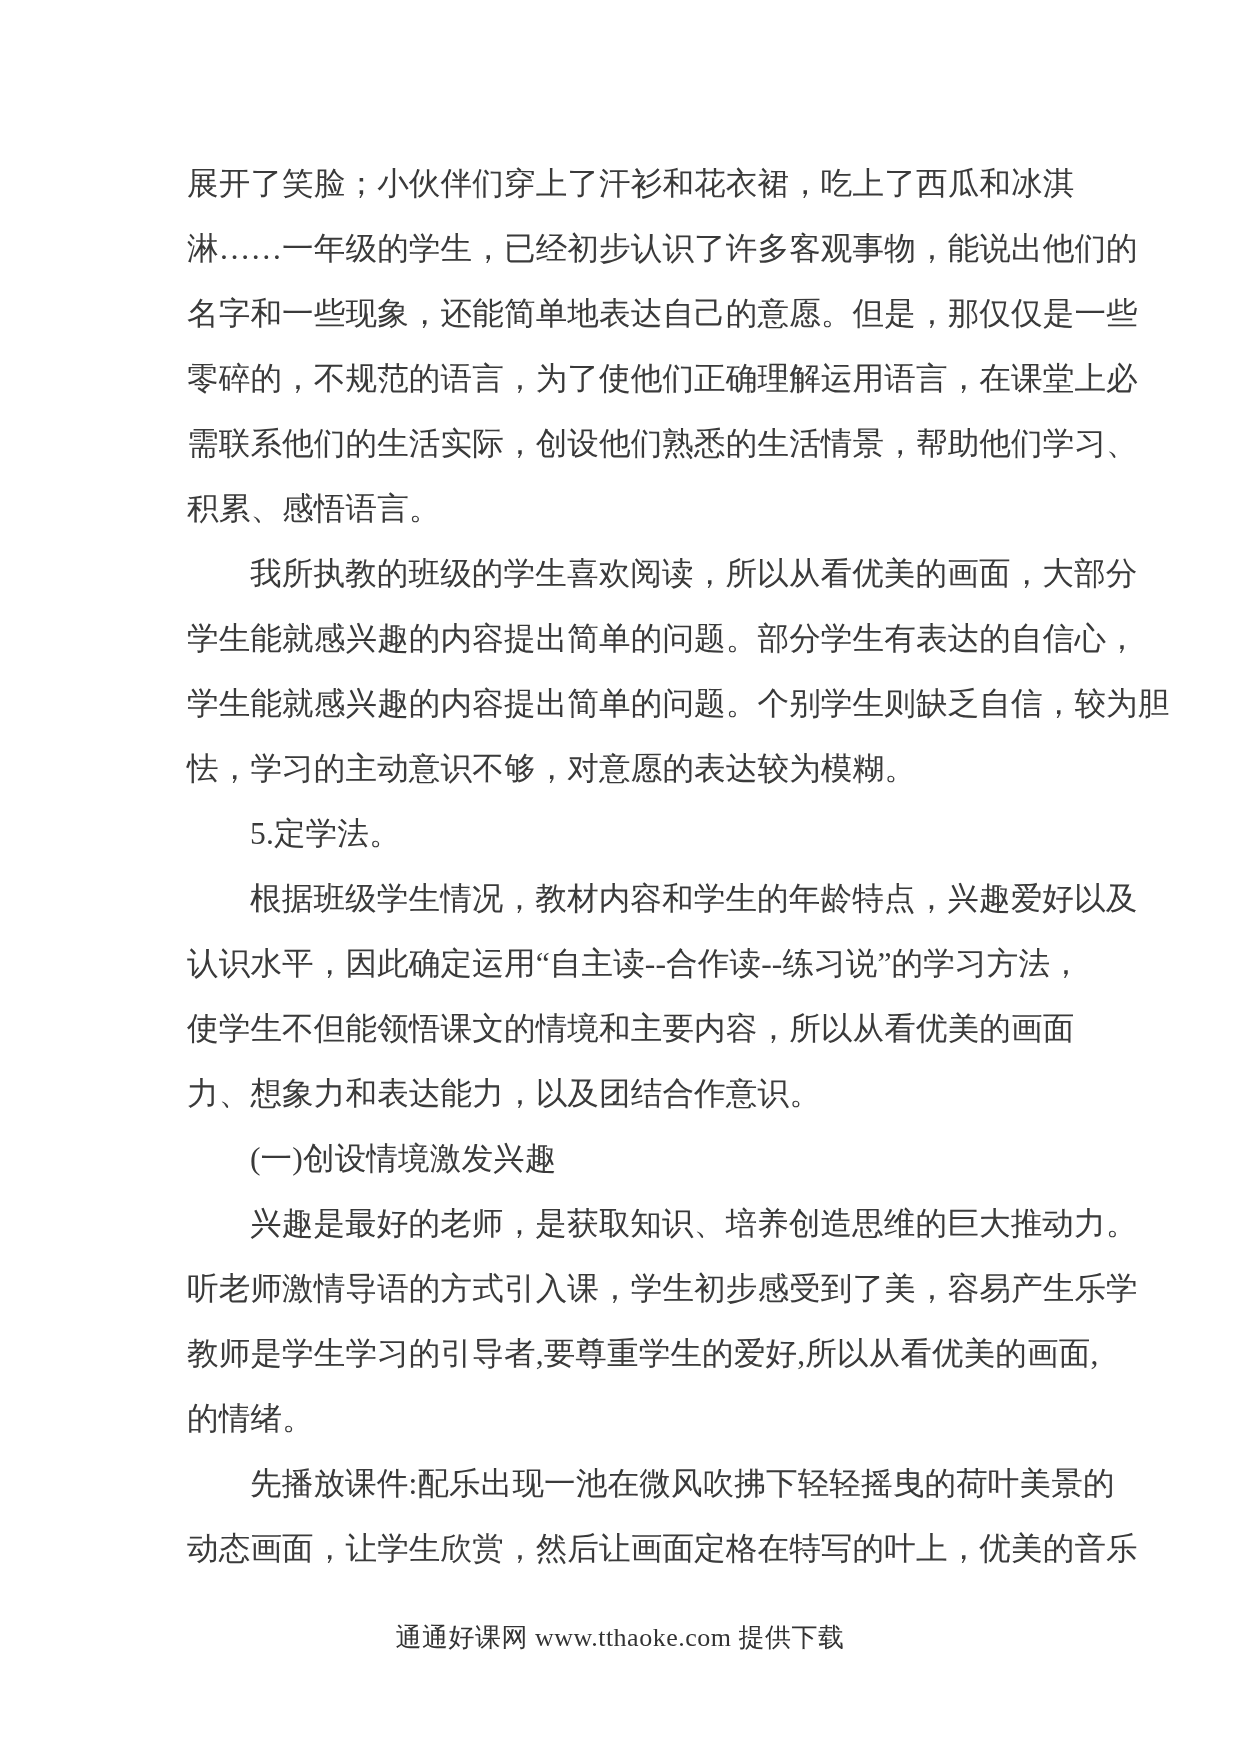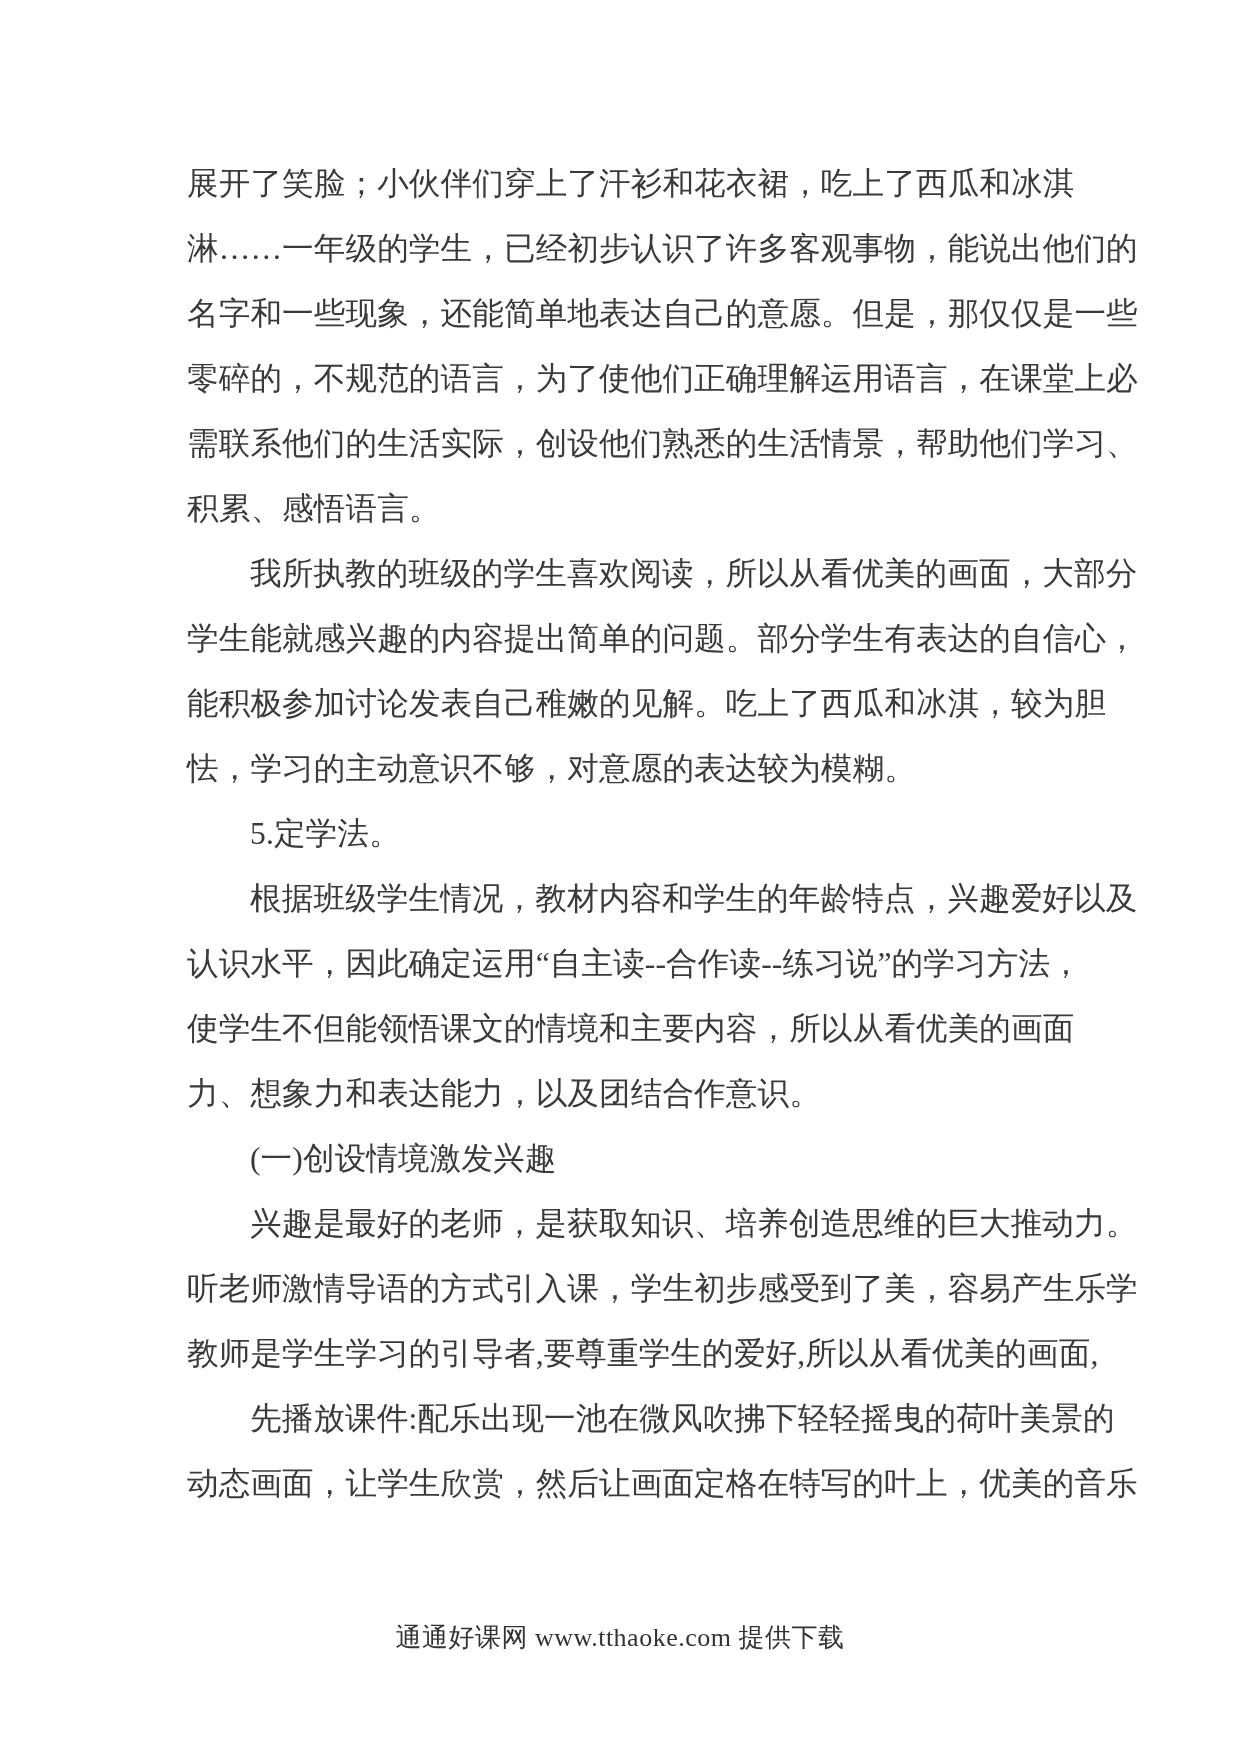--- a/index.html
+++ b/index.html
@@ -59,30 +59,31 @@
 <div class="page">
   <div class="content">
       <div class="line">展开了笑脸；小伙伴们穿上了汗衫和花衣裙，吃上了西瓜和冰淇</div>
       <div class="line">淋……一年级的学生，已经初步认识了许多客观事物，能说出他们的</div>
       <div class="line">名字和一些现象，还能简单地表达自己的意愿。但是，那仅仅是一些</div>
       <div class="line">零碎的，不规范的语言，为了使他们正确理解运用语言，在课堂上必</div>
       <div class="line">需联系他们的生活实际，创设他们熟悉的生活情景，帮助他们学习、</div>
       <div class="line">积累、感悟语言。</div>
       <div class="line indent">我所执教的班级的学生喜欢阅读，所以从看优美的画面，大部分</div>
       <div class="line">学生能就感兴趣的内容提出简单的问题。部分学生有表达的自信心，</div>
-      <div class="line">能积极参加讨论发表自己稚嫩的见解。吃上了西瓜和冰淇，较为胆</div>
+      <div class="line">学生能就感兴趣的内容提出简单的问题。个别学生则缺乏自信，较为胆</div>
       <div class="line">怯，学习的主动意识不够，对意愿的表达较为模糊。</div>
       <div class="line indent">5.定学法。</div>
       <div class="line indent">根据班级学生情况，教材内容和学生的年龄特点，兴趣爱好以及</div>
       <div class="line">认识水平，因此确定运用“自主读--合作读--练习说”的学习方法，</div>
       <div class="line">使学生不但能领悟课文的情境和主要内容，所以从看优美的画面</div>
       <div class="line">力、想象力和表达能力，以及团结合作意识。</div>
       <div class="line indent">(一)创设情境激发兴趣</div>
       <div class="line indent">兴趣是最好的老师，是获取知识、培养创造思维的巨大推动力。</div>
       <div class="line">听老师激情导语的方式引入课，学生初步感受到了美，容易产生乐学</div>
       <div class="line">教师是学生学习的引导者,要尊重学生的爱好,所以从看优美的画面,</div>
+      <div class="line">的情绪。</div>
       <div class="line indent">先播放课件:配乐出现一池在微风吹拂下轻轻摇曳的荷叶美景的</div>
       <div class="line">动态画面，让学生欣赏，然后让画面定格在特写的叶上，优美的音乐</div>
     </div>
   <div class="footer">
     <span>通通好课网 www.tthaoke.com 提供下载</span>
   </div>
 </div>
 
 </body></html>

